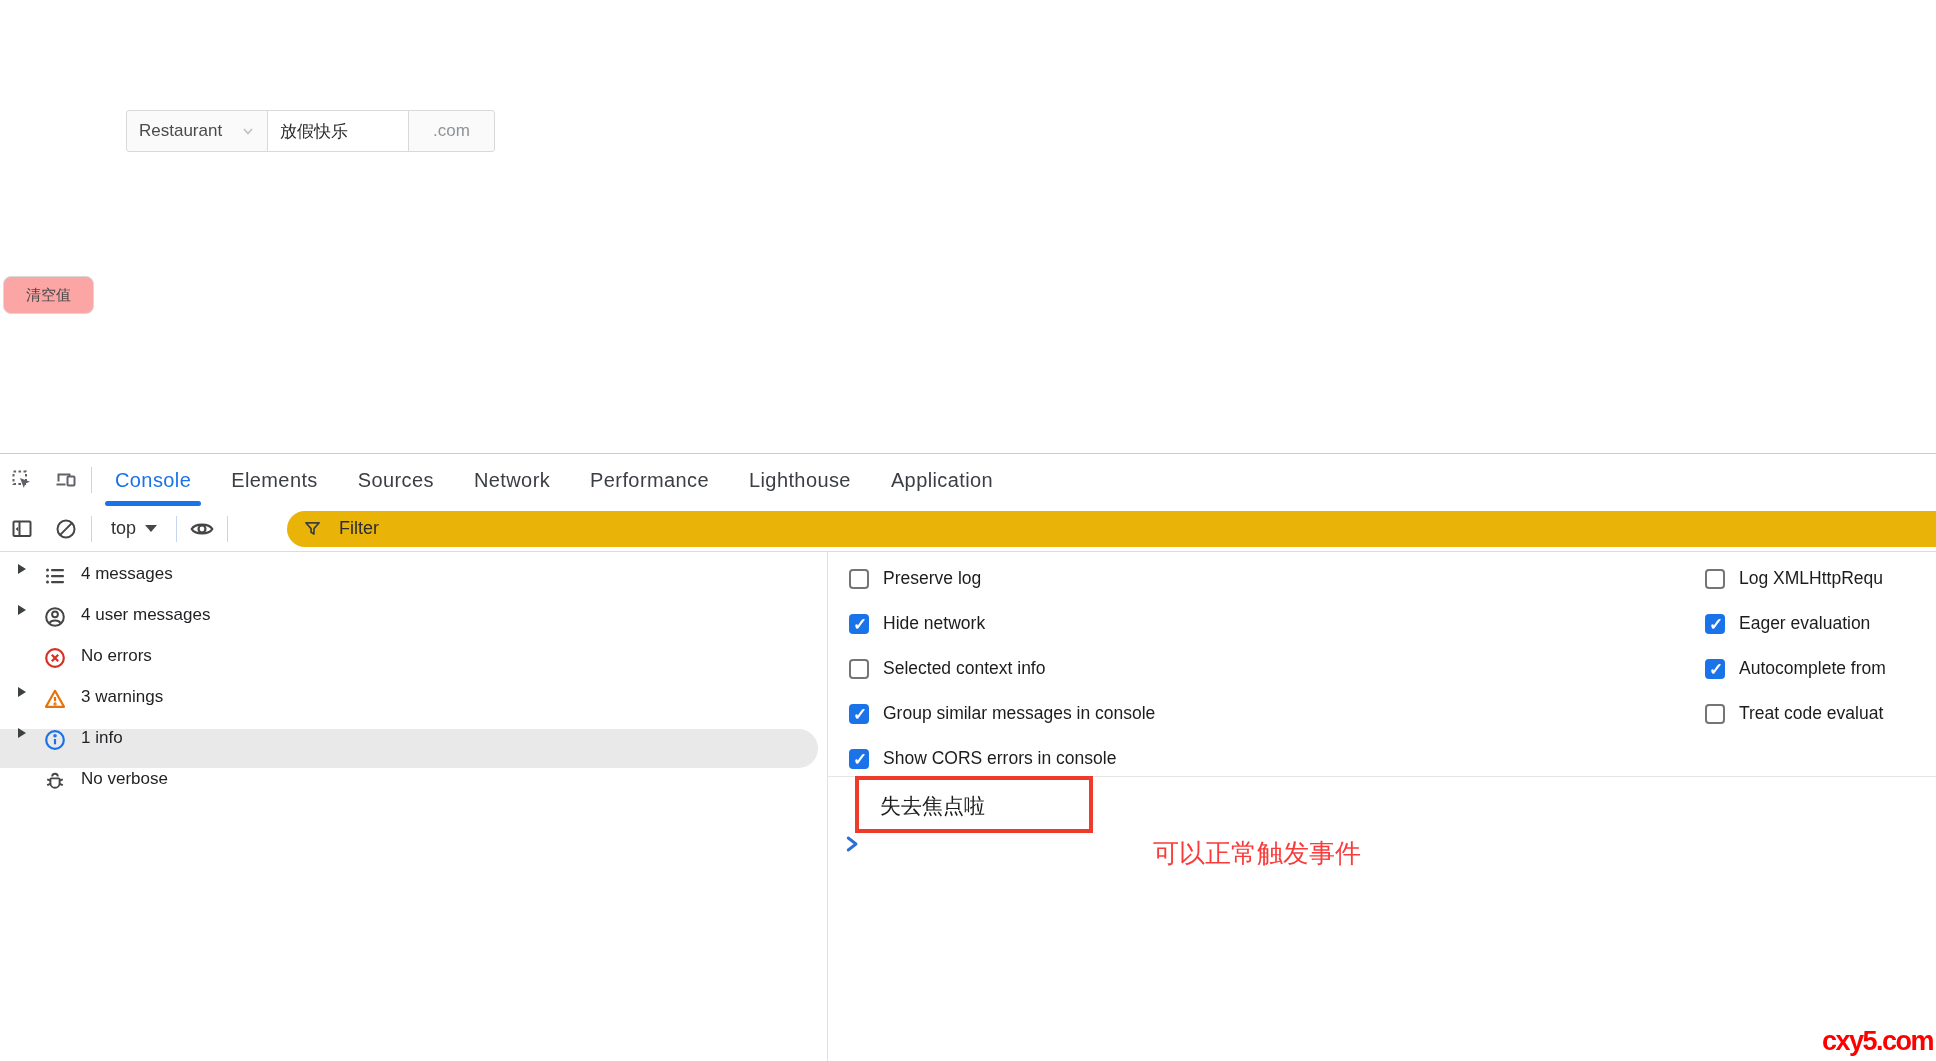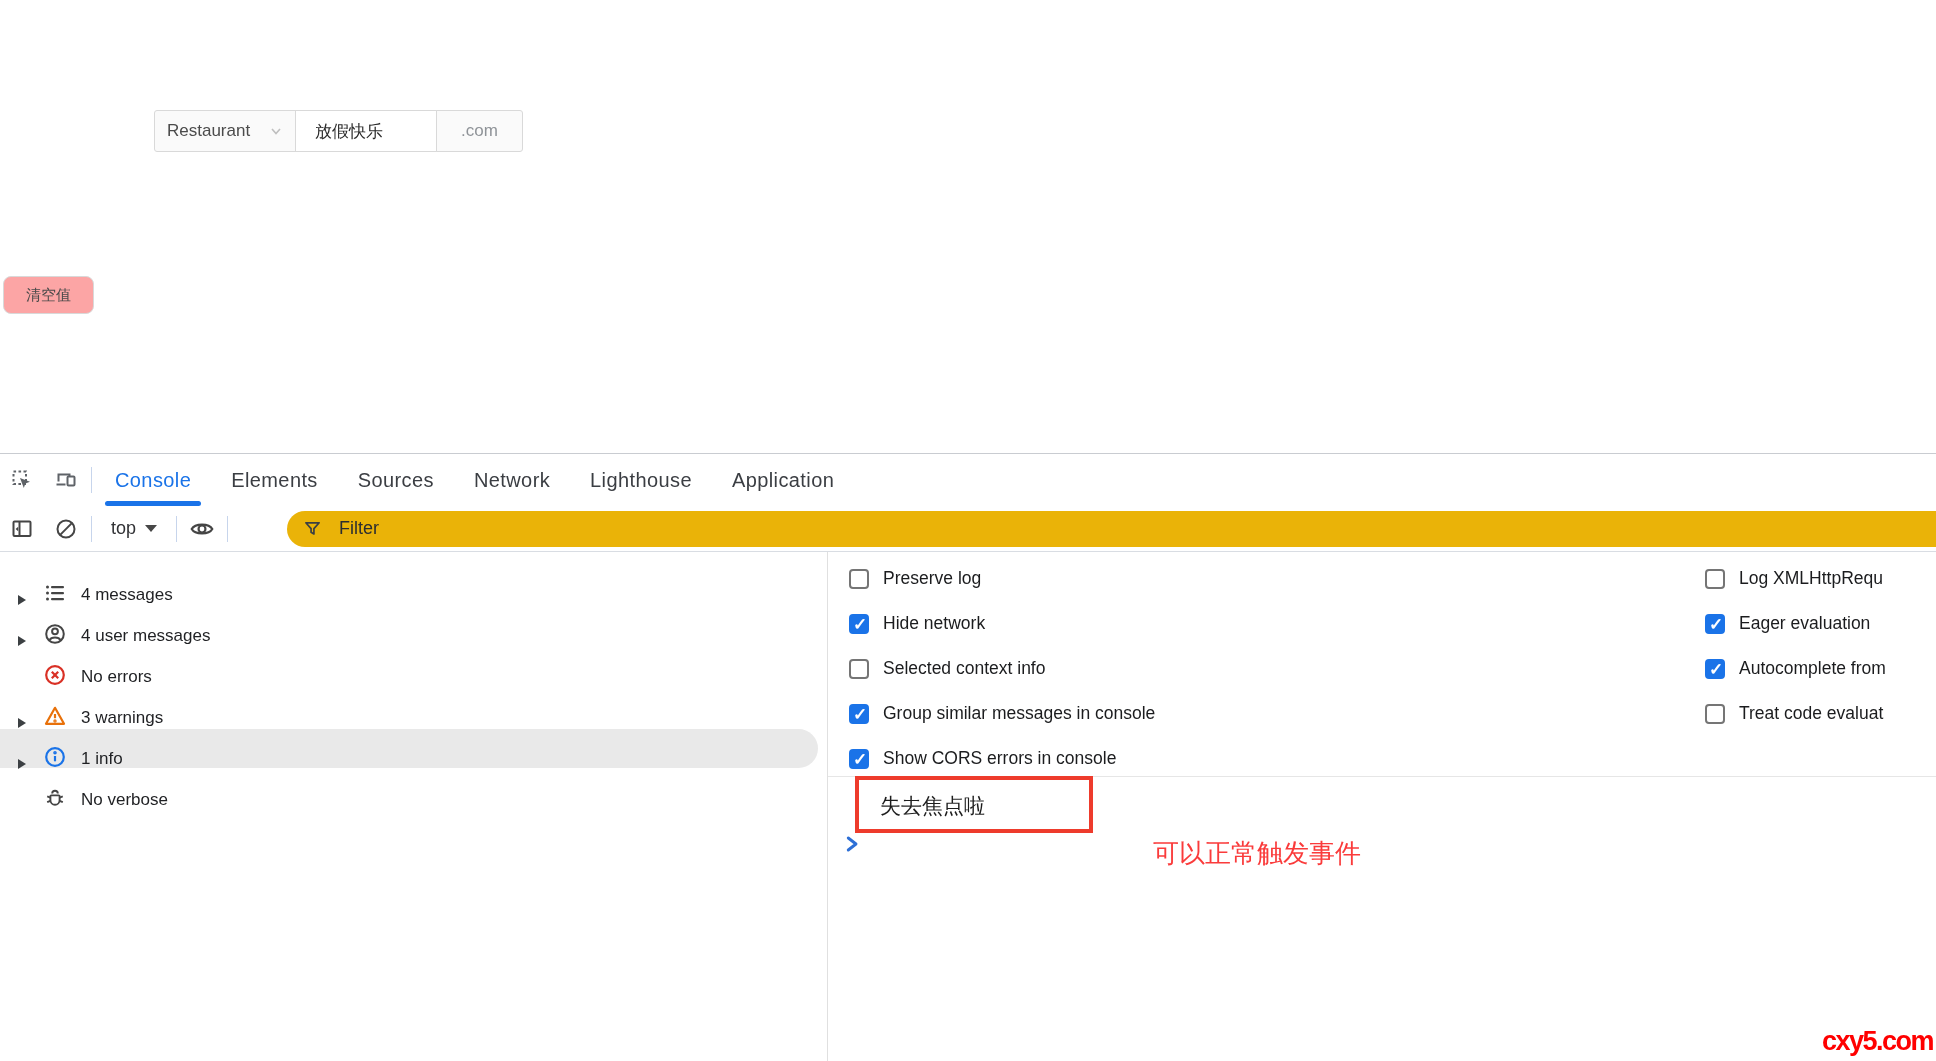--- a/index.html
+++ b/index.html
@@ -1,25 +1,25 @@
 <!DOCTYPE html>
 <html><head>
 <meta charset="utf-8">
 <style>
   html,body{margin:0;padding:0;background:#fff;}
   .screen{position:relative;width:1936px;height:1061px;background:#fff;overflow:hidden;
           font-family:"Liberation Sans",sans-serif;color:#202124;}
 
   
   .form-group{position:absolute;left:126px;top:110px;height:42px;display:flex;font-size:17px;}
-  .seg{border:1px solid #d9d9d9;display:flex;align-items:center;box-sizing:border-box;height:42px;background:#fafafa;margin-left:28px;}
+  .seg{border:1px solid #d9d9d9;display:flex;align-items:center;box-sizing:border-box;height:42px;background:#fafafa;}
   .seg+.seg{margin-left:-1px;}
   .seg-select{width:142px;border-radius:3px 0 0 3px;padding:0 12px;justify-content:space-between;color:#4b4b4b;cursor:pointer;}
   .seg-input{width:142px;background:#fff;padding:0 1px;}
-  .seg-input input{border:none;outline:none;width:116px;padding:0 18px;font-size:17px;color:#2b2b2b;background:transparent;font-family:inherit;}
+  .seg-input input{border:none;outline:none;width:116px;padding:0 11px;font-size:17px;color:#2b2b2b;background:transparent;font-family:inherit;}
   .seg-addon{width:87px;justify-content:center;color:#8f9398;border-radius:0 3px 3px 0;}
   .clear-btn{position:absolute;left:3px;top:276px;width:91px;height:38px;background:#fca5a5;border:1px solid #d9d9d9;
              border-radius:8px;font-size:15px;color:#4a4a4a;display:flex;align-items:center;justify-content:center;cursor:pointer;}
 
   
   .devtools{position:absolute;left:0;top:453px;width:1936px;height:608px;border-top:1px solid #c9ccd1;box-sizing:border-box;background:#fff;}
   .tabbar{height:52px;display:flex;align-items:stretch;}
   .icon-btn{width:44px;display:flex;align-items:center;justify-content:center;cursor:pointer;flex:none;}
   .tabbar .icon-btn{height:100%;}
   .v-sep{width:1px;height:26px;background:#c7d5ec;align-self:center;margin:0 3px;flex:none;}
@@ -33,21 +33,21 @@
   .context{display:flex;align-items:center;gap:9px;font-size:18px;color:#303134;padding:0 16px;cursor:pointer;}
   .dd-caret{width:0;height:0;border-left:6px solid transparent;border-right:6px solid transparent;border-top:7px solid #474747;}
   .filter-pill{flex:1;height:36px;background:#eab308;border-radius:18px 0 0 18px;display:flex;align-items:center;
                padding-left:16px;gap:15px;margin-left:56px;}
   .filter-pill input{border:none;outline:none;background:transparent;font-size:18px;color:#2b2d31;width:300px;font-family:inherit;}
   .filter-pill input::placeholder{color:#2b2d31;opacity:1;}
 
   .content{position:relative;height:510px;}
   .sidebar{position:absolute;left:0;top:0;width:827px;height:100%;box-sizing:border-box;padding-top:12px;}
   .side-divider{position:absolute;left:827px;top:0;width:1px;height:100%;background:#e0e0e0;cursor:col-resize;}
-  .side-row{height:41px;display:flex;align-items:flex-end;padding-left:18px;position:relative;cursor:pointer;}
+  .side-row{height:41px;display:flex;align-items:flex-start;padding-left:18px;position:relative;cursor:pointer;}
   .side-row.selected::before{content:"";position:absolute;left:0;top:1px;bottom:1px;width:818px;background:#e9e9e9;border-radius:0 20px 20px 0;}
   .side-row>*{position:relative;}
   .arrow-slot{width:15px;display:flex;align-items:center;}
   .tri{width:0;height:0;border-left:8px solid #3c4043;border-top:5.5px solid transparent;border-bottom:5.5px solid transparent;}
   .s-icon{width:24px;height:24px;margin-left:10px;flex:none;}
   .s-label{margin-left:14px;font-size:17px;color:#1f2023;white-space:nowrap;}
 
   .main{position:absolute;left:828px;top:0;right:0;height:100%;}
   .settings-sep{position:absolute;left:0;right:0;top:224px;height:1px;background:#e6e6e6;}
   .chk-col{position:absolute;top:4px;}
@@ -111,20 +111,23 @@
       <span class="tab">
           <span>Elements</span>
         </span>
       <span class="tab">
           <span>Sources</span>
         </span>
       <span class="tab">
           <span>Network</span>
         </span>
       <span class="tab">
+          <span>Performance</span>
+        </span>
+      <span class="tab">
           <span>Lighthouse</span>
         </span>
       <span class="tab">
           <span>Application</span>
         </span>
     </div>
 
     <div class="toolbar">
       <span class="icon-btn">
         <svg width="24" height="24" viewBox="0 0 24 24" fill="none" stroke="#454545" stroke-width="2">

